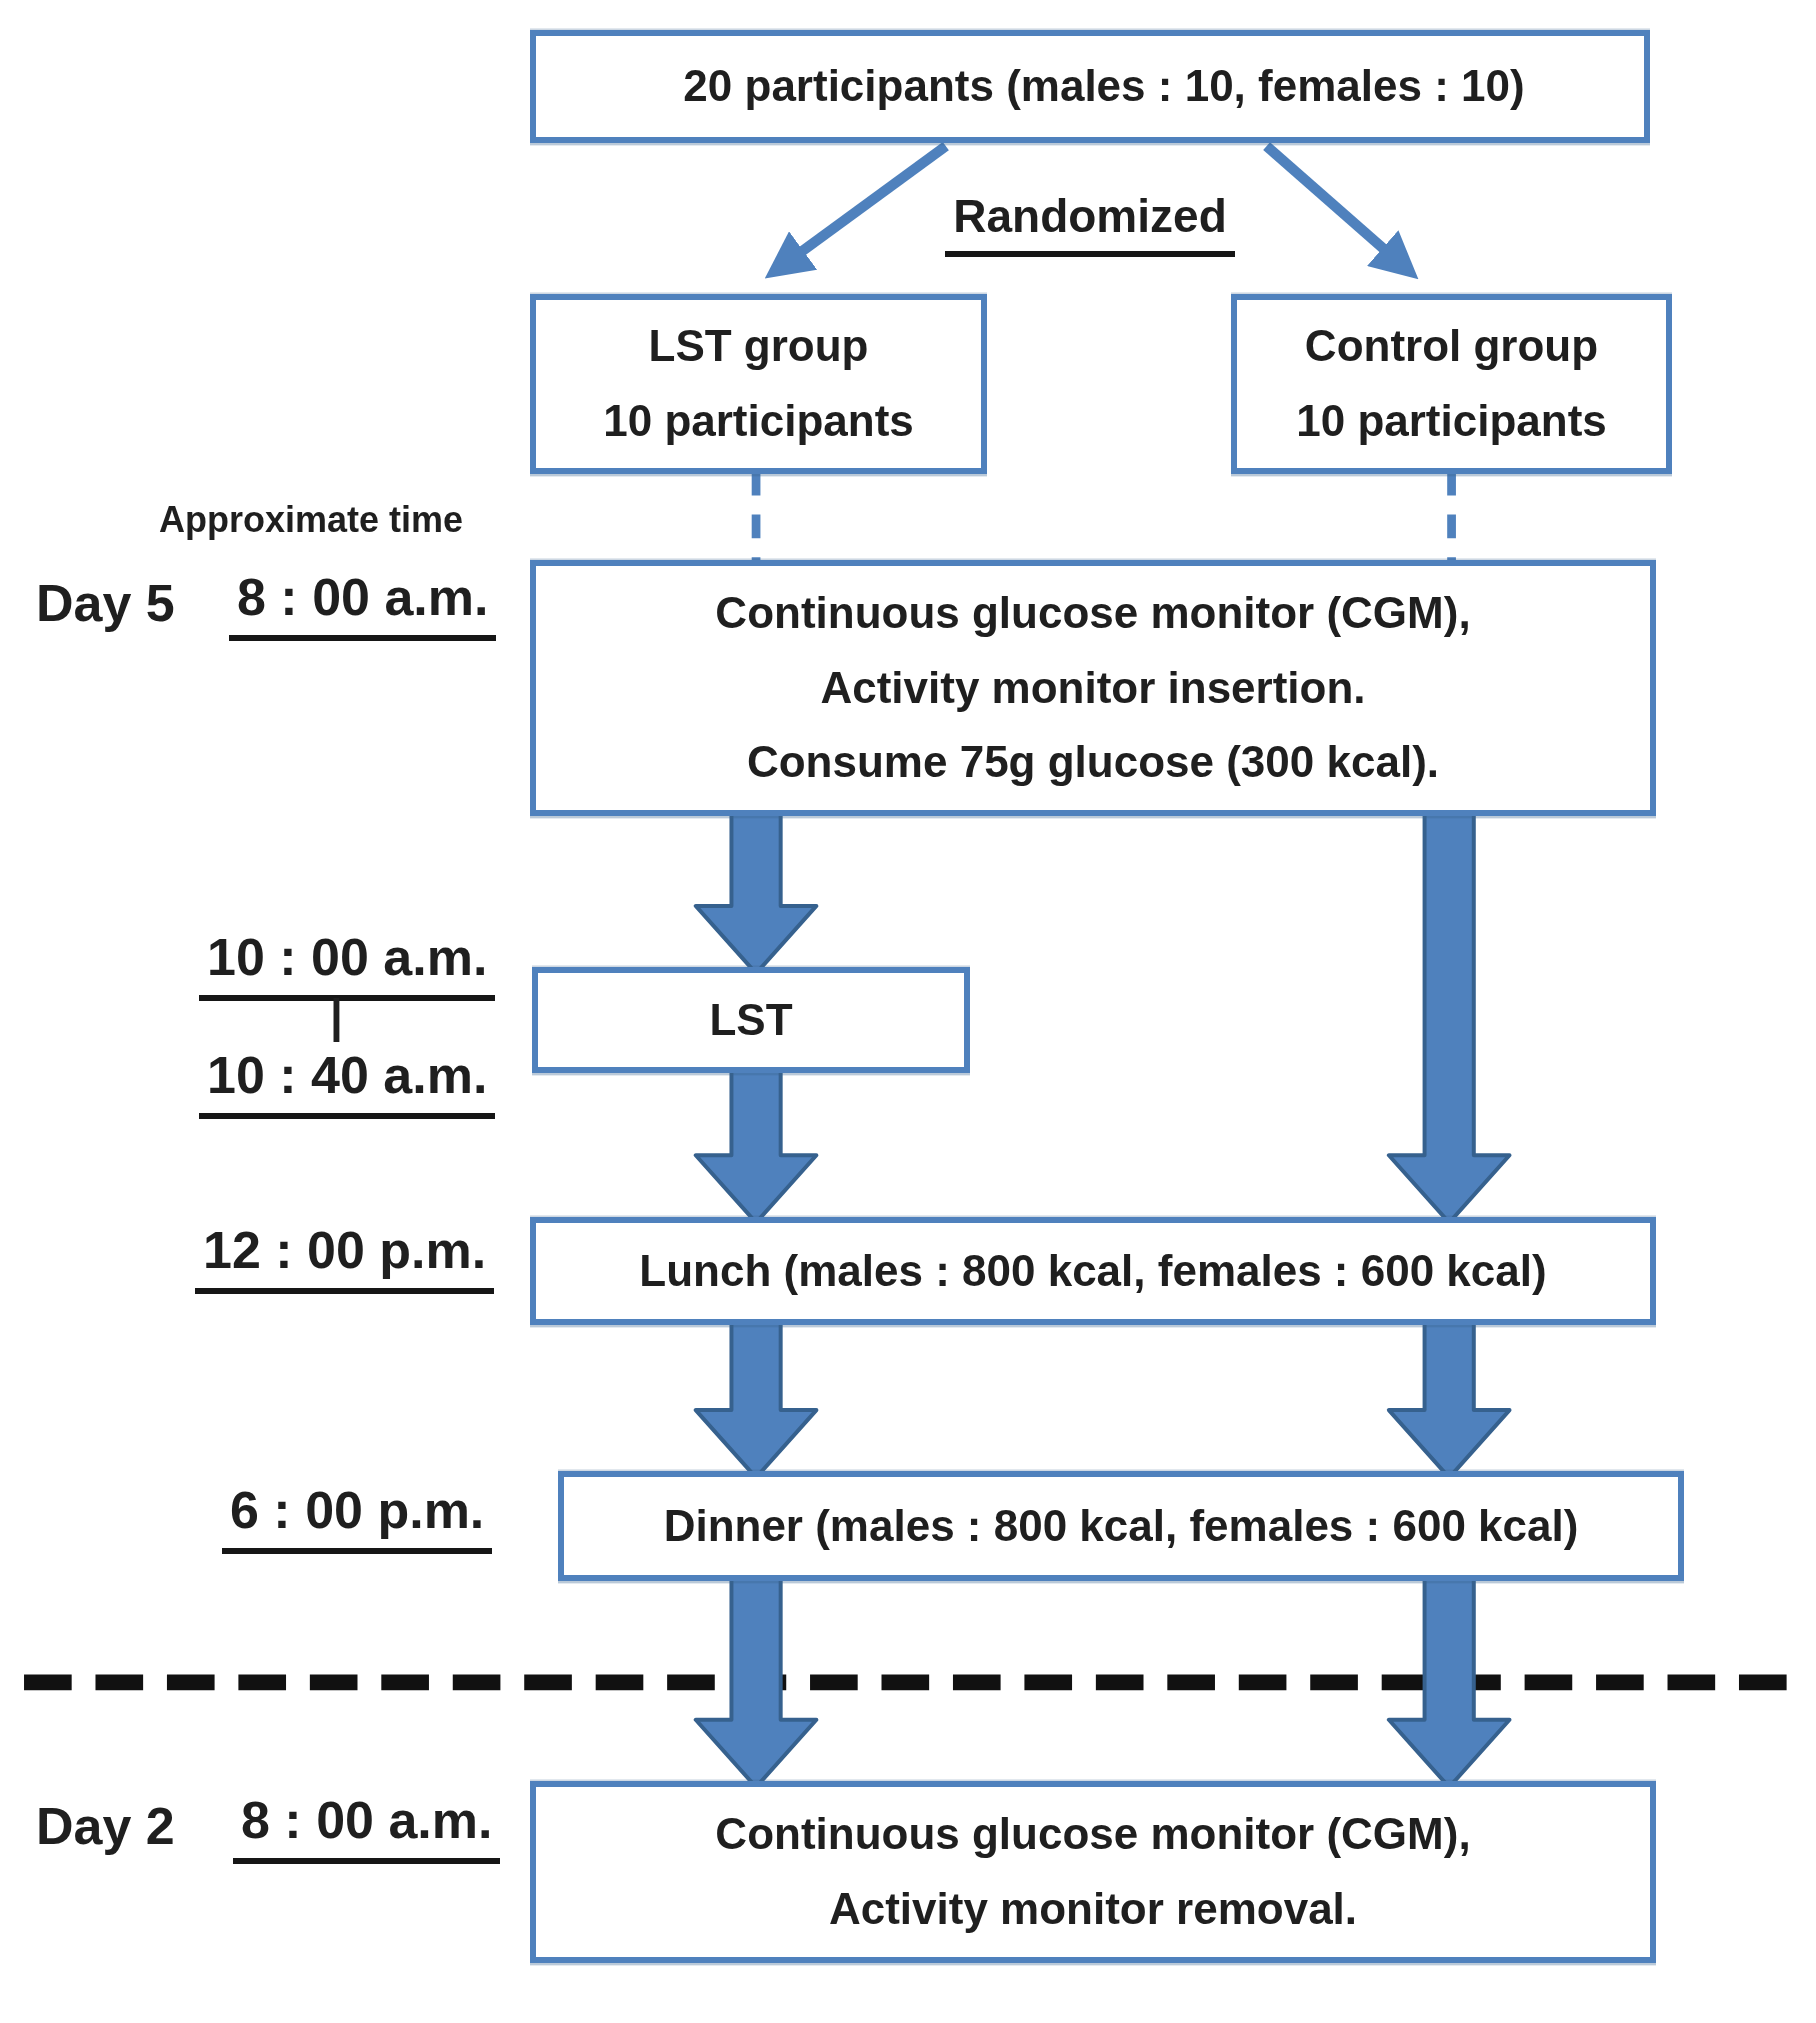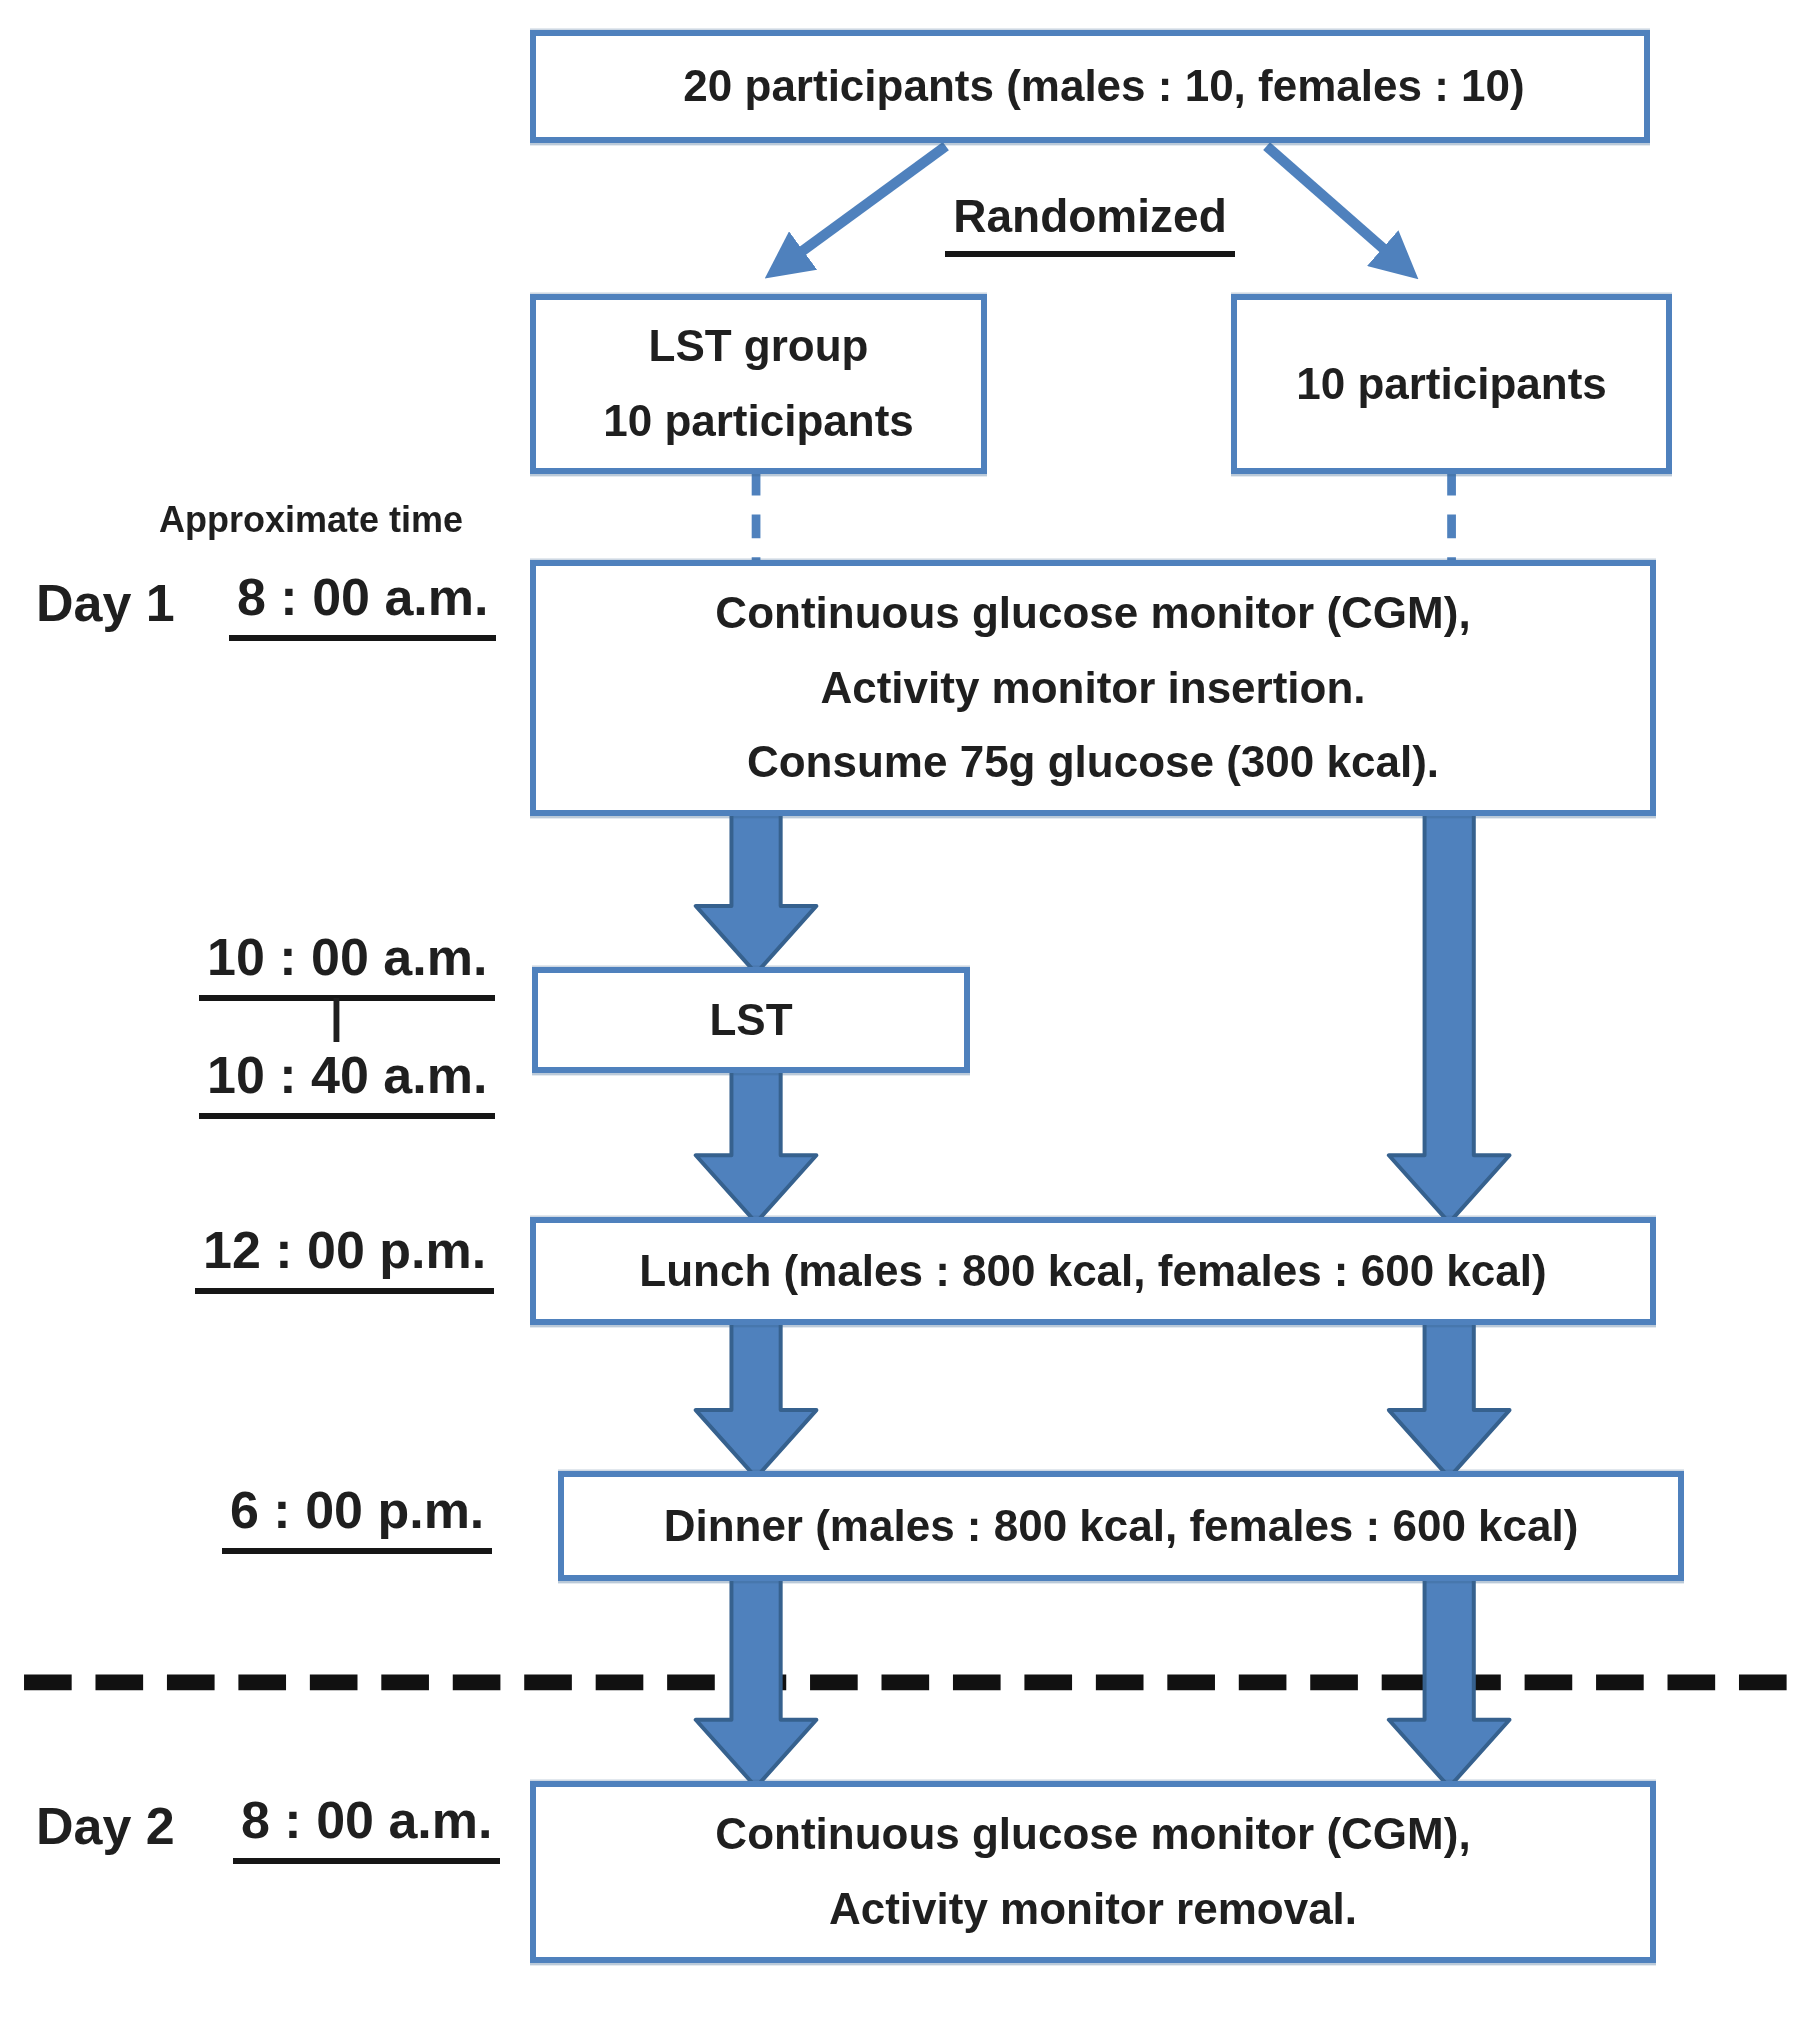--- a/index.html
+++ b/index.html
@@ -122,20 +122,21 @@
   <div class="label centered" style="left:852px; top:189px; width:476px; font-size:46px;">
     <span class="u">Randomized</span>
   </div>
 
   <div class="box" style="left:530px; top:294px; width:457px; height:180px;">
     <span class="line">LST group</span>
     <span class="line">10 participants</span>
   </div>
 
   <div class="box" style="left:1231px; top:294px; width:441px; height:180px;">
+    <span class="line">Control group</span>
     <span class="line">10 participants</span>
   </div>
 
   <div class="box" style="left:530px; top:560px; width:1126px; height:256px;">
     <span class="line">Continuous glucose monitor (CGM),</span>
     <span class="line">Activity monitor insertion.</span>
     <span class="line">Consume 75g glucose (300 kcal).</span>
   </div>
 
   <div class="box" style="left:532px; top:967px; width:438px; height:106px;">
@@ -150,21 +151,21 @@
     <span class="line">Dinner (males : 800 kcal, females : 600 kcal)</span>
   </div>
 
   <div class="box" style="left:530px; top:1781px; width:1126px; height:182px;">
     <span class="line">Continuous glucose monitor (CGM),</span>
     <span class="line">Activity monitor removal.</span>
   </div>
 
   <div class="label small" style="left:159px; top:499px; width:359px; text-align:left;"><span>Approximate time</span></div>
 
-  <div class="label" style="left:36px; top:573px;"><span>Day 1</span></div>
+  <div class="label" style="left:36px; top:573px;"><span>Day 5</span></div>
 
   <div class="label" style="left:229px; top:567px;">
     <span class="u">8 : 00 a.m.</span>
   </div>
 
   <div class="label" style="left:199px; top:927px;">
     <span class="u">10 : 00 a.m.</span>
   </div>
 
   <div class="label" style="left:330px; top:989px; font-size:46px;"><span>|</span></div>

